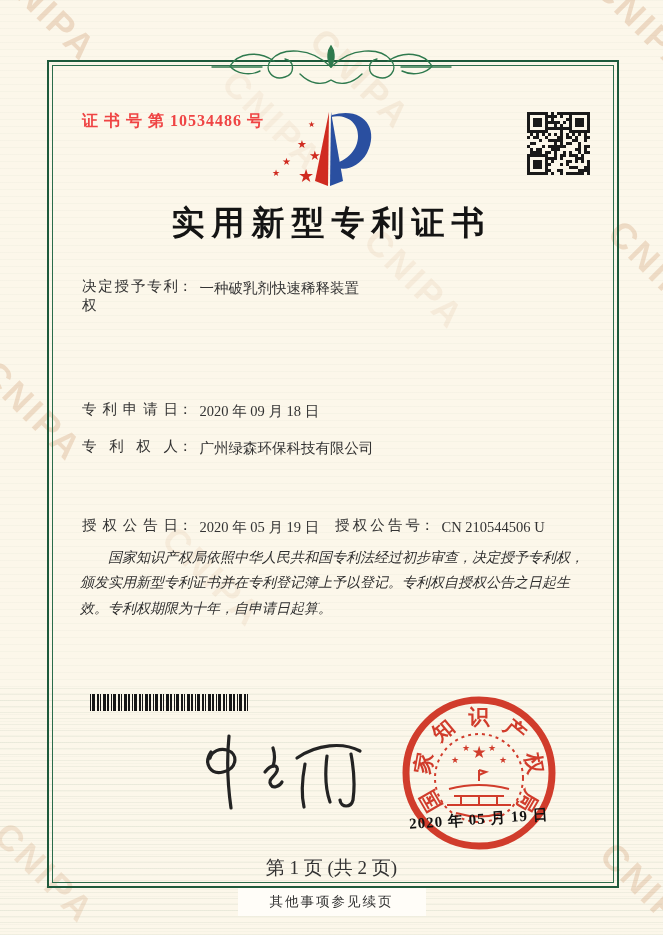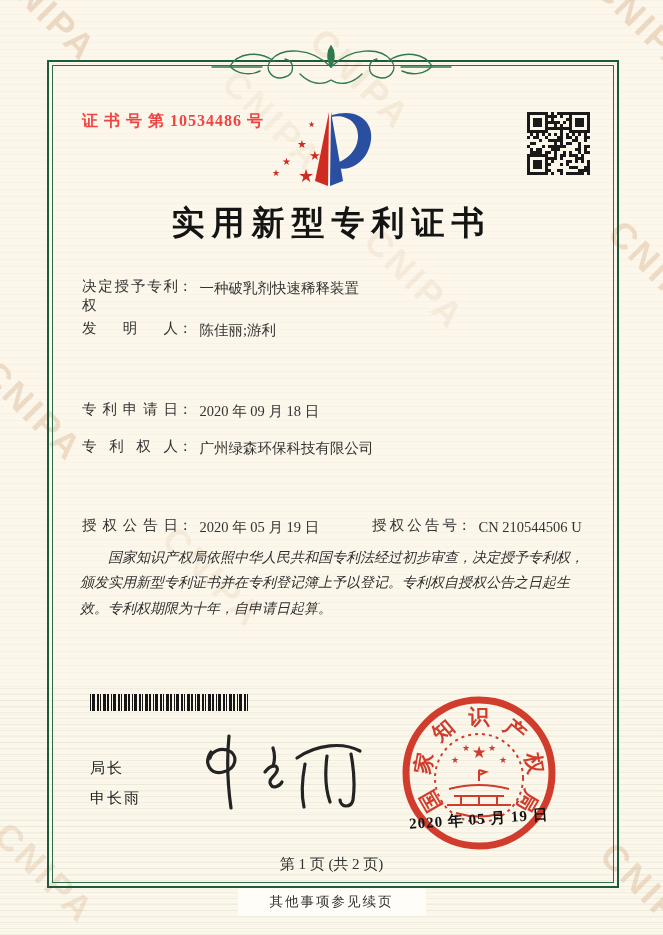--- a/index.html
+++ b/index.html
@@ -19,36 +19,36 @@
   .cert-no{position:absolute;left:82px;top:111px;z-index:2;font-size:16px;color:#ef4444;letter-spacing:1px;font-weight:bold;}
   .logo{position:absolute;left:268px;top:99px;width:130px;height:96px;z-index:2;}
   .logo .star{position:absolute;color:#d02b20;line-height:1;font-family:"DejaVu Sans",sans-serif;}
   .qr{position:absolute;left:527px;top:112px;z-index:2;}
   .title{position:absolute;left:0;right:0;top:201px;z-index:2;text-align:center;
         font-size:33px;font-weight:700;letter-spacing:7px;color:#141414;}
   .fieldrow{position:absolute;left:82px;z-index:2;font-size:14.5px;color:#333;}
   .flabel{display:inline-block;width:96px;text-align:justify;text-align-last:justify;vertical-align:top;}
   .fcolon{display:inline-block;vertical-align:top;margin-right:7px;}
   .fvalue{display:inline-block;vertical-align:top;max-width:442px;white-space:pre-line;line-height:1.55;}
-  .flabel.short{width:85px;margin-left:37px;}
+  .flabel.short{width:85px;}
   .legal{position:absolute;left:80px;top:545px;width:512px;z-index:2;font-size:14px;
         line-height:1.82;color:#2e2e2e;font-style:italic;}
   .legal p{margin:0;text-indent:2em;}
   .barcode{position:absolute;left:90px;top:694px;height:17px;z-index:2;display:flex;align-items:stretch;}
   .barcode span{display:block;background:#161616;}
   .director{position:absolute;left:90px;top:753px;z-index:2;line-height:2.0;
         font-family:"Liberation Sans","DejaVu Sans",sans-serif;font-size:15px;color:#222;letter-spacing:2px;}
   .sig{position:absolute;left:193px;top:730px;z-index:2;}
   .seal{position:absolute;left:397px;top:691px;width:164px;height:164px;z-index:3;opacity:.95;}
   .seal text{fill:#cf3322;font-weight:700;font-size:21px;font-family:"Liberation Serif",serif;
         text-anchor:middle;dominant-baseline:central;}
   .seal .emb{stroke:#cf3322;stroke-width:2;fill:none;}
   .seal-date{position:absolute;left:399px;top:810px;width:160px;z-index:3;text-align:center;
         font-size:15px;font-weight:700;color:#111;transform:rotate(-4deg);letter-spacing:1px;}
-  .pageinfo{position:absolute;left:0;right:0;top:855px;z-index:2;text-align:center;font-size:15px;color:#333;}
+  .pageinfo{position:absolute;left:0;right:0;top:855px;z-index:2;text-align:center;font-size:19px;color:#333;}
   .contnote{position:absolute;left:0;right:0;top:888px;z-index:2;text-align:center;}
   .contnote span{display:inline-block;background:#fffdf8;padding:5px 32px;font-size:13.5px;color:#333;letter-spacing:2px;}
 </style>
 </head>
 <body>
 
 <div class="page">
   <div class="texture"></div>
   <div class="waveband"></div>
   <div id="wm-layer">
@@ -336,23 +336,20 @@
       <rect x="51" y="60" width="3" height="3" fill="#1a1a1a"></rect>
       <rect x="54" y="60" width="3" height="3" fill="#1a1a1a"></rect>
       <rect x="60" y="60" width="3" height="3" fill="#1a1a1a"></rect>
     </svg>
 
   <div class="title">实用新型专利证书</div>
 
   <div class="fieldrow" style="top:277px">
     <span class="flabel">决定授予专利权</span><span class="fcolon">：</span><span class="fvalue">一种破乳剂快速稀释装置</span>
   </div>
-  <div class="fieldrow" style="top:319px">
-    <span class="flabel">发明人</span><span class="fcolon">：</span><span class="fvalue">陈佳丽;游利</span>
-  </div>
   <div class="fieldrow" style="top:400px">
     <span class="flabel">专利申请日</span><span class="fcolon">：</span><span class="fvalue">2020 年 09 月 18 日</span>
   </div>
   <div class="fieldrow" style="top:437px">
     <span class="flabel">专利权人</span><span class="fcolon">：</span><span class="fvalue">广州绿森环保科技有限公司</span>
   </div>
   <div class="fieldrow" style="top:516px">
     <span class="flabel">授权公告日</span><span class="fcolon">：</span><span class="fvalue">2020 年 05 月 19 日</span>
   </div>
   <div class="fieldrow" style="left:335px;top:516px">
@@ -405,24 +402,20 @@
       <span style="width: 2px; margin-right: 1px;"></span>
       <span style="width: 1px; margin-right: 2px;"></span>
       <span style="width: 3px; margin-right: 1px;"></span>
       <span style="width: 2px; margin-right: 2px;"></span>
       <span style="width: 1px; margin-right: 1px;"></span>
       <span style="width: 3px; margin-right: 2px;"></span>
       <span style="width: 2px; margin-right: 1px;"></span>
       <span style="width: 1px; margin-right: 2px;"></span>
     </div>
 
-  <div class="director">
-    <div>局长</div>
-    <div>申长雨</div>
-  </div>
 
   <svg class="sig" width="172" height="84" viewBox="0 0 172 84">
     <g stroke="#232323" stroke-width="3.2" fill="none" stroke-linecap="round" stroke-linejoin="round">
       <path d="M36,6 C34,26 34,50 38,78"></path>
       <path d="M18,22 C10,34 18,45 30,42 C44,39 46,24 34,20 C27,18 19,21 17,28"></path>
       <path d="M80,18 C82,24 82,30 80,36"></path>
       <path d="M72,42 C78,34 86,34 84,41 C82,47 74,49 78,55 C80,59 87,56 89,52"></path>
       <path d="M104,28 C124,14 150,12 167,21"></path>
       <path d="M112,34 C109,50 108,64 111,77"></path>
       <path d="M134,26 C132,42 132,58 137,72"></path>

